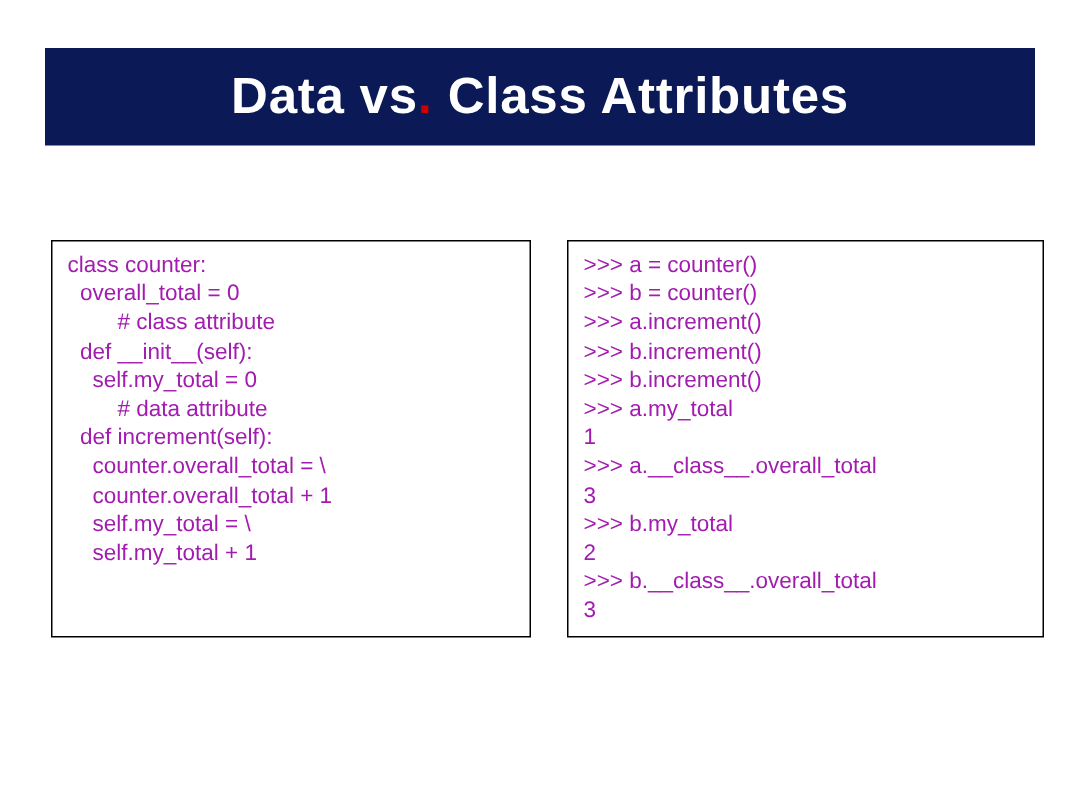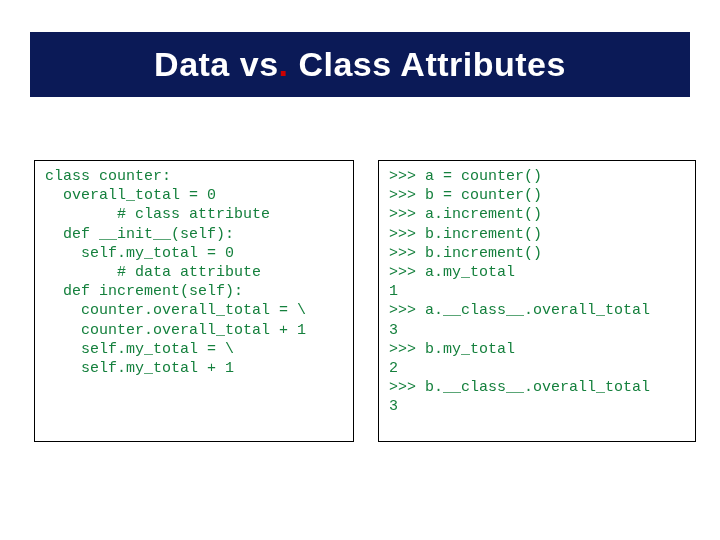--- a/index.html
+++ b/index.html
@@ -41,25 +41,25 @@
   .content {
     position: absolute;
     top: 160px;
     left: 34px;
     right: 24px;
     display: flex;
     gap: 24px;
   }
   .code-box {
     border: 1.5px solid #000000;
-    padding: 6px 10px 25px 10px;
-    font-family: Liberation Mono, monospace;
+    padding: 6px 10px 8px 10px;
+    font-family: Liberation Sans, sans-serif;
     font-size: 15px;
     line-height: 1.28;
-    color: #15803d;
+    color: #a21caf;
     white-space: pre;
     box-sizing: border-box;
   }
   .left-box {
     flex: 0 0 320px;
   }
   .right-box {
     flex: 1 1 auto;
   }
 </style>

